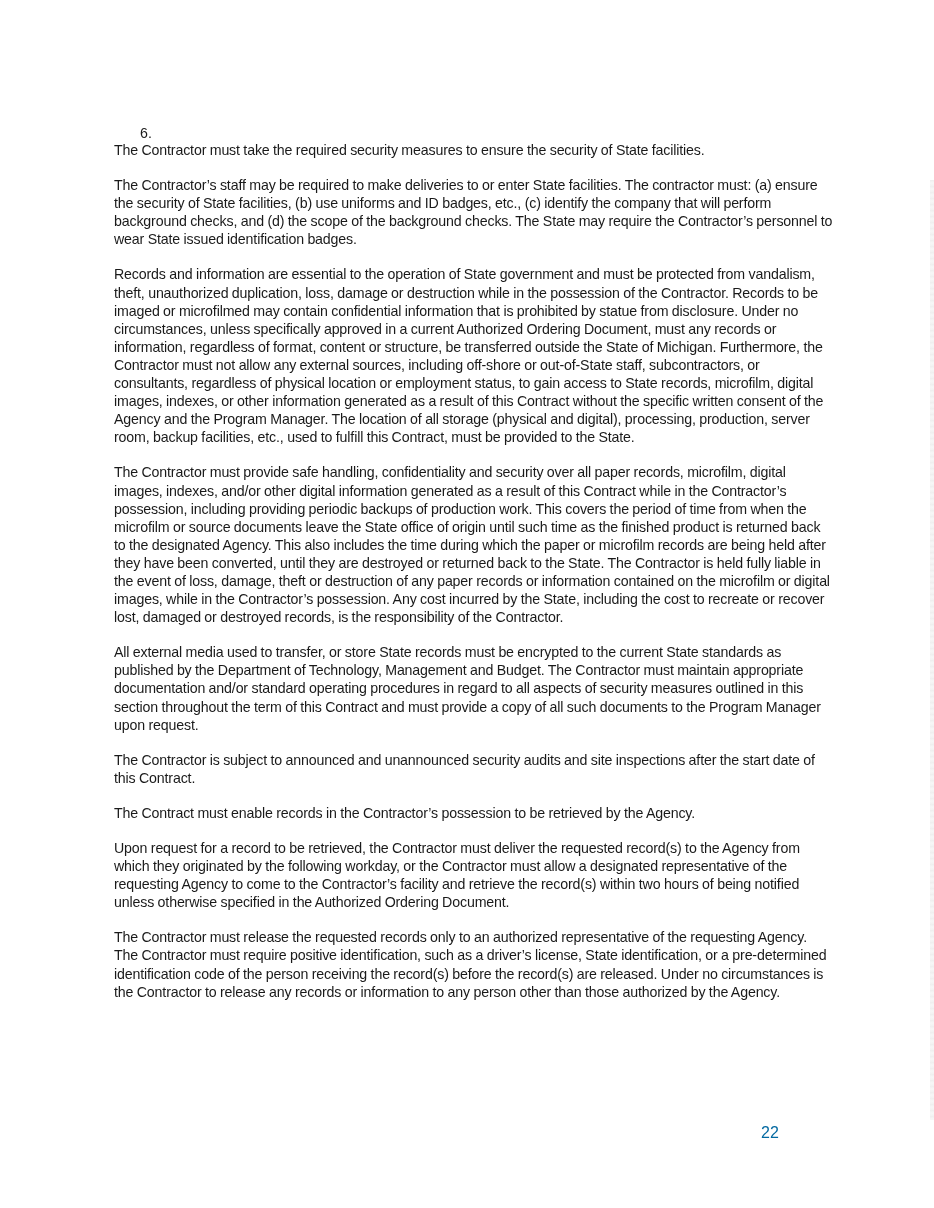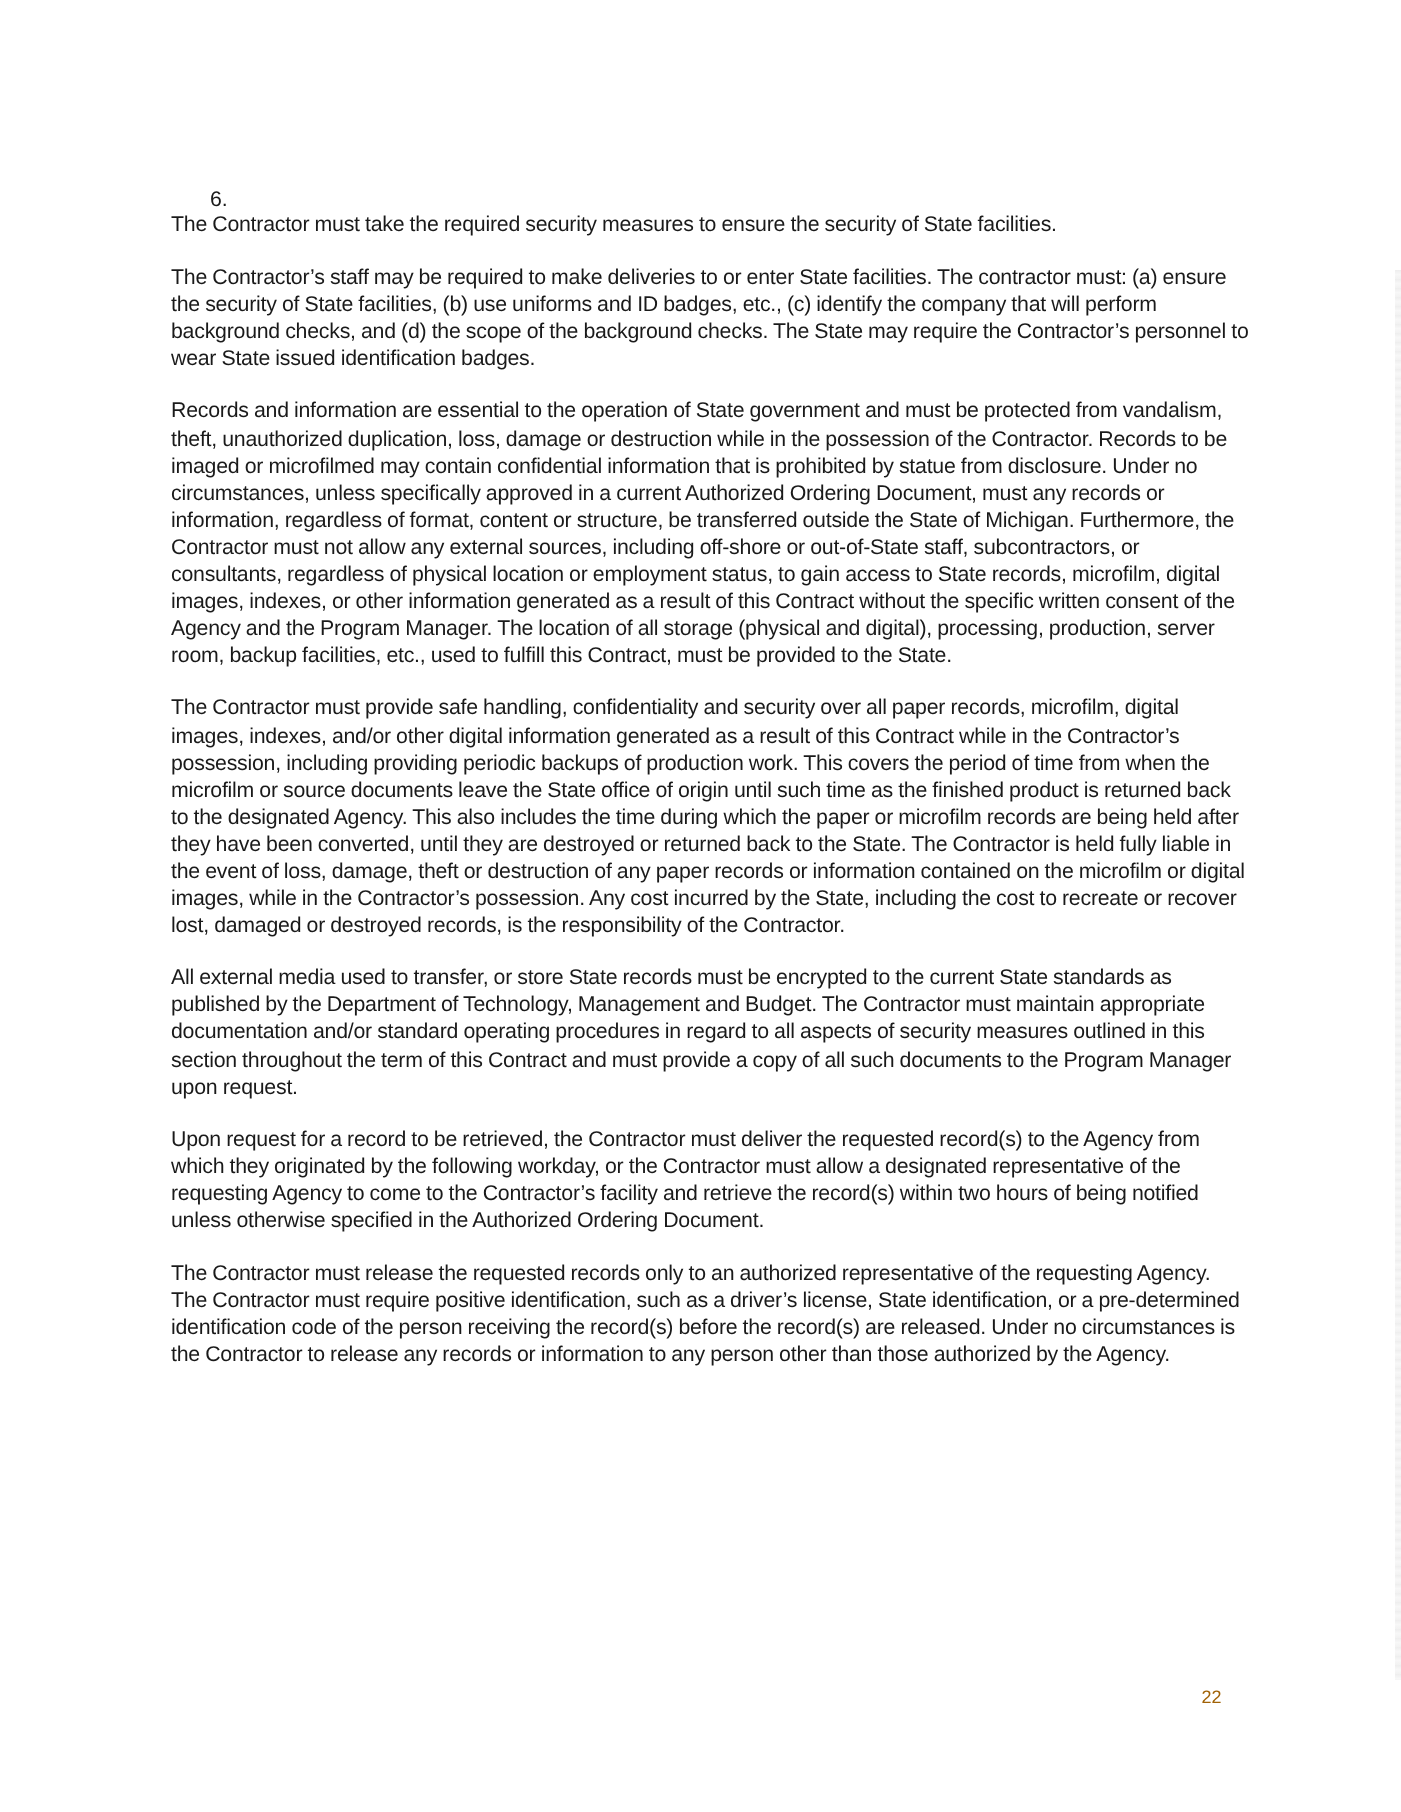--- a/index.html
+++ b/index.html
@@ -54,39 +54,40 @@
       margin: 0 0 17px 0;
       font-size: 14.2px;
       line-height: 18.1px;
       letter-spacing: -0.15px;
       word-spacing: -0.3px;
     }
     .page-number {
       position: absolute;
       left: 761px;
       top: 1124px;
-      font-size: 12px;
-      color: #a16207;
-      margin-left: 40px;
+      font-size: 16px;
+      color: #0369a1;
     }
   </style>
 </head>
 <body>
 
 <div class="page">
   <div class="edge-shadow"></div>
 
   <div class="content">
     <div class="list-item">
       <span class="list-num">6.</span>
     </div>
 
     <p class="para">The Contractor must take the required security measures to ensure the security of State facilities.</p>
     <p class="para">The Contractor’s staff may be required to make deliveries to or enter State facilities.  The contractor must: (a) ensure the security of State facilities, (b) use uniforms and ID badges, etc., (c) identify the company that will perform background checks, and (d) the scope of the background checks.  The State may require the Contractor’s personnel to wear State issued identification badges.</p>
     <p class="para">Records and information are essential to the operation of State government and must be protected from vandalism, theft, unauthorized duplication, loss, damage or destruction while in the possession of the Contractor. Records to be imaged or microfilmed may contain confidential information that is prohibited by statue from disclosure.  Under no circumstances, unless specifically approved in a current Authorized Ordering Document, must any records or information, regardless of format, content or structure, be transferred outside the State of Michigan. Furthermore, the Contractor must not allow any external sources, including off-shore or out-of-State staff, subcontractors, or consultants, regardless of physical location or employment status, to gain access to State records, microfilm, digital images, indexes, or other information generated as a result of this Contract without the specific written consent of the Agency and the Program Manager. The location of all storage (physical and digital), processing, production, server room, backup facilities, etc., used to fulfill this Contract, must be provided to the State.</p>
     <p class="para">The Contractor must provide safe handling, confidentiality and security over all paper records, microfilm, digital images, indexes, and/or other digital information generated as a result of this Contract while in the Contractor’s possession, including providing periodic backups of production work. This covers the period of time from when the microfilm or source documents leave the State office of origin until such time as the finished product is returned back to the designated Agency. This also includes the time during which the paper or microfilm records are being held after they have been converted, until they are destroyed or returned back to the State. The Contractor is held fully liable in the event of loss, damage, theft or destruction of any paper records or information contained on the microfilm or digital images, while in the Contractor’s possession. Any cost incurred by the State, including the cost to recreate or recover lost, damaged or destroyed records, is the responsibility of the Contractor.</p>
     <p class="para">All external media used to transfer, or store State records must be encrypted to the current State standards as published by the Department of Technology, Management and Budget. The Contractor must maintain appropriate documentation and/or standard operating procedures in regard to all aspects of security measures outlined in this section throughout the term of this Contract and must provide a copy of all such documents to the Program Manager upon request.</p>
+    <p class="para">The Contractor is subject to announced and unannounced security audits and site inspections after the start date of this Contract.</p>
+    <p class="para">The Contract must enable records in the Contractor’s possession to be retrieved by the Agency.</p>
     <p class="para">Upon request for a record to be retrieved, the Contractor must deliver the requested record(s) to the Agency from which they originated by the following workday, or the Contractor must allow a designated representative of the requesting Agency to come to the Contractor’s facility and retrieve the record(s) within two hours of being notified unless otherwise specified in the Authorized Ordering Document.</p>
     <p class="para">The Contractor must release the requested records only to an authorized representative of the requesting Agency. The Contractor must require positive identification, such as a driver’s license, State identification, or a pre-determined identification code of the person receiving the record(s) before the record(s) are released. Under no circumstances is the Contractor to release any records or information to any person other than those authorized by the Agency.</p>
   </div>
 
   <div class="page-number">22</div>
 </div>
 
 </body></html>

